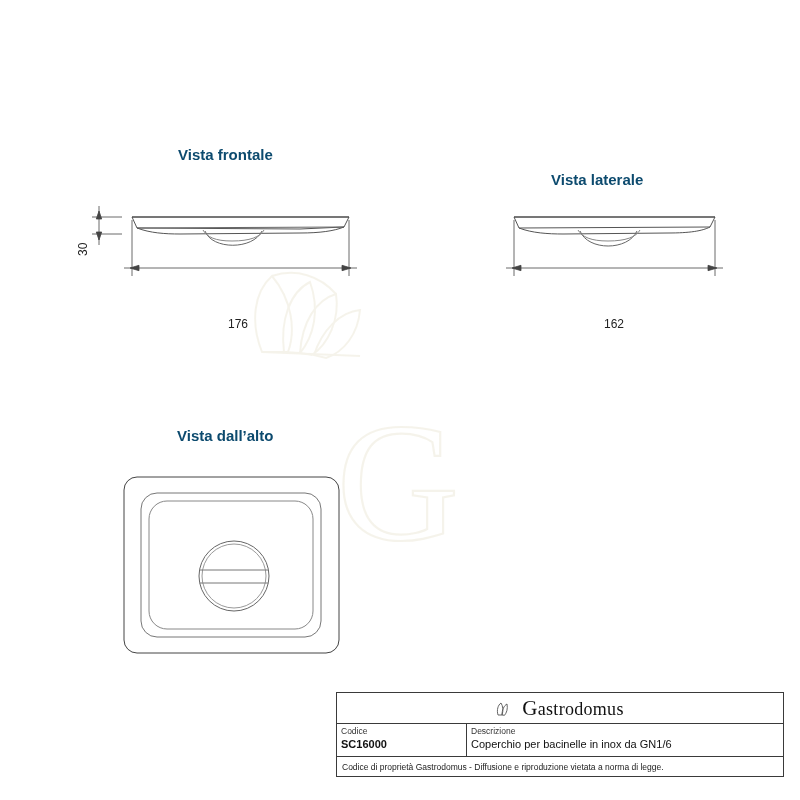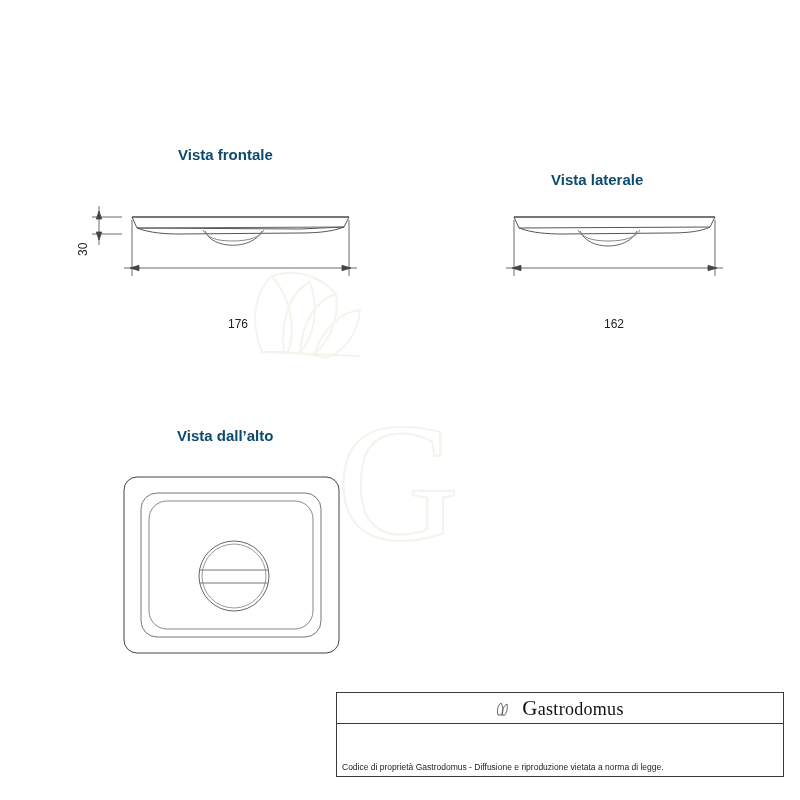--- a/index.html
+++ b/index.html
@@ -229,18 +229,28 @@
             <path d="M6 14 C 6 9 8 4.5 11 3 C 12 8 10.5 12 8.5 14.3 Z"></path>
           </g>
         </svg>
       </span>
       <span id="tb-brand">
         <span class="cap">G</span><span>astrodomus</span>
       </span>
     </div>
   </div>
 
+  <div id="tb-mid-row">
+    <div id="tb-col-code">
+      <div class="tb-field-label">Codice</div>
+      <div class="tb-field-value" id="tb-code-value">SC16000</div>
+    </div>
+    <div id="tb-col-desc">
+      <div class="tb-field-label">Descrizione</div>
+      <div class="tb-field-value">Coperchio per bacinelle in inox da GN1/6</div>
+    </div>
+  </div>
 
   <div id="tb-foot-row">
     <div id="tb-footnote">Codice di proprietà Gastrodomus -  Diffusione e riproduzione vietata a norma di legge.</div>
   </div>
 
 </div>
 
 </body></html>

